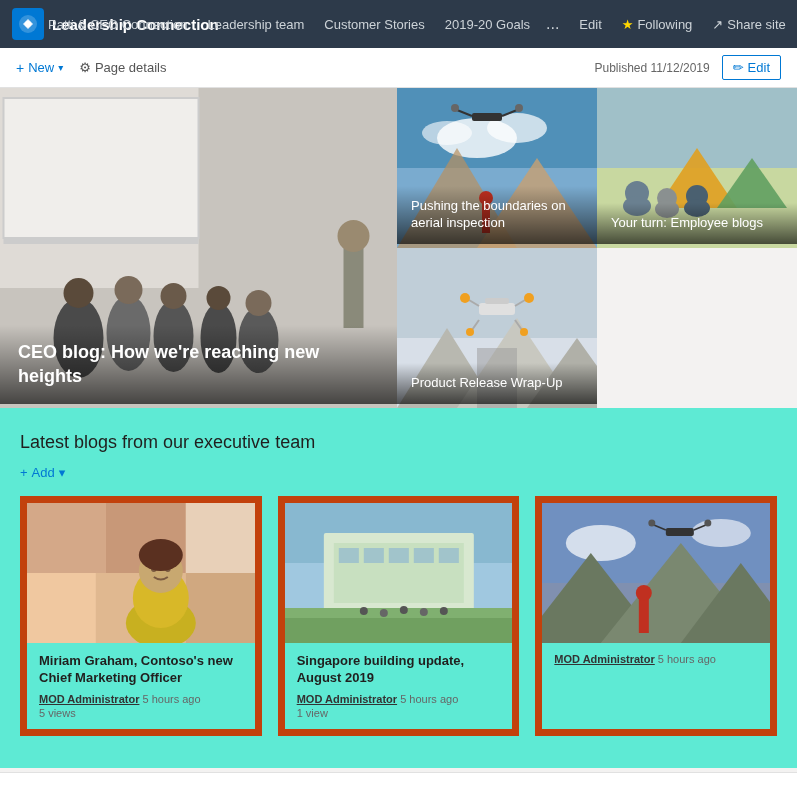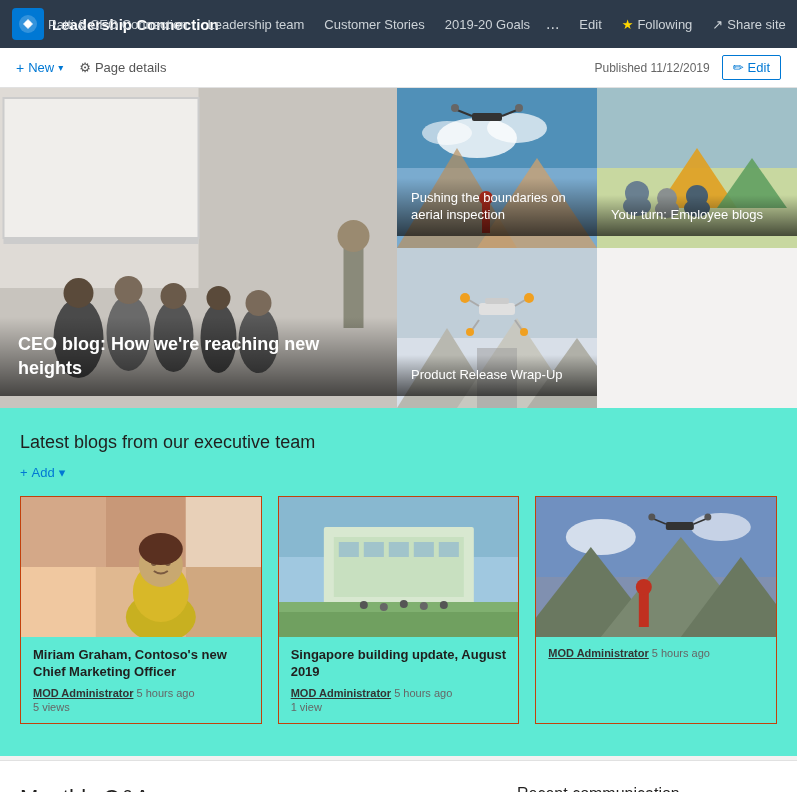--- a/index.html
+++ b/index.html
@@ -152,21 +152,21 @@
       position: relative;
       overflow: hidden;
     }
     .hero-cell {
       position: relative;
       overflow: hidden;
       background: #666;
     }
     .hero-overlay-dark {
       position: absolute;
-      bottom: 12px;
+      bottom: 4px;
       left: 0;
       right: 0;
       background: linear-gradient(transparent, rgba(0,0,0,0.65));
       padding: 12px 14px;
     }
     .hero-caption {
       color: #fff;
       font-size: 13px;
       font-weight: 400;
       line-height: 1.3;
@@ -223,21 +223,21 @@
       cursor: pointer;
       margin-bottom: 16px;
     }
     .blogs-grid {
       display: grid;
       grid-template-columns: 1fr 1fr 1fr;
       gap: 16px;
       margin-bottom: 8px;
     }
     .blog-card {
-      border: 1px solid #c2410c;
+      border: 7px solid #c2410c;
       overflow: hidden;
     }
     .blog-img {
       height: 140px;
       overflow: hidden;
     }
     .blog-img-miriam {
       background: linear-gradient(135deg, #e8c8d8 0%, #f0a080 30%, #c89870 60%, #a87060 100%);
       width: 100%; height: 100%;
       display: flex; align-items: center; justify-content: center;

